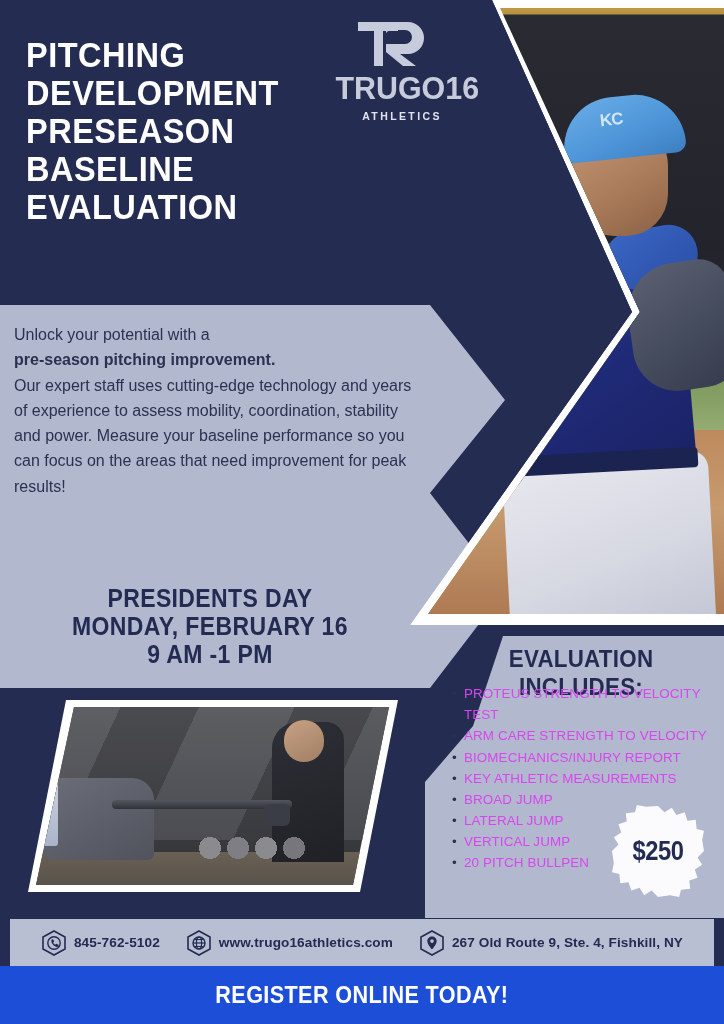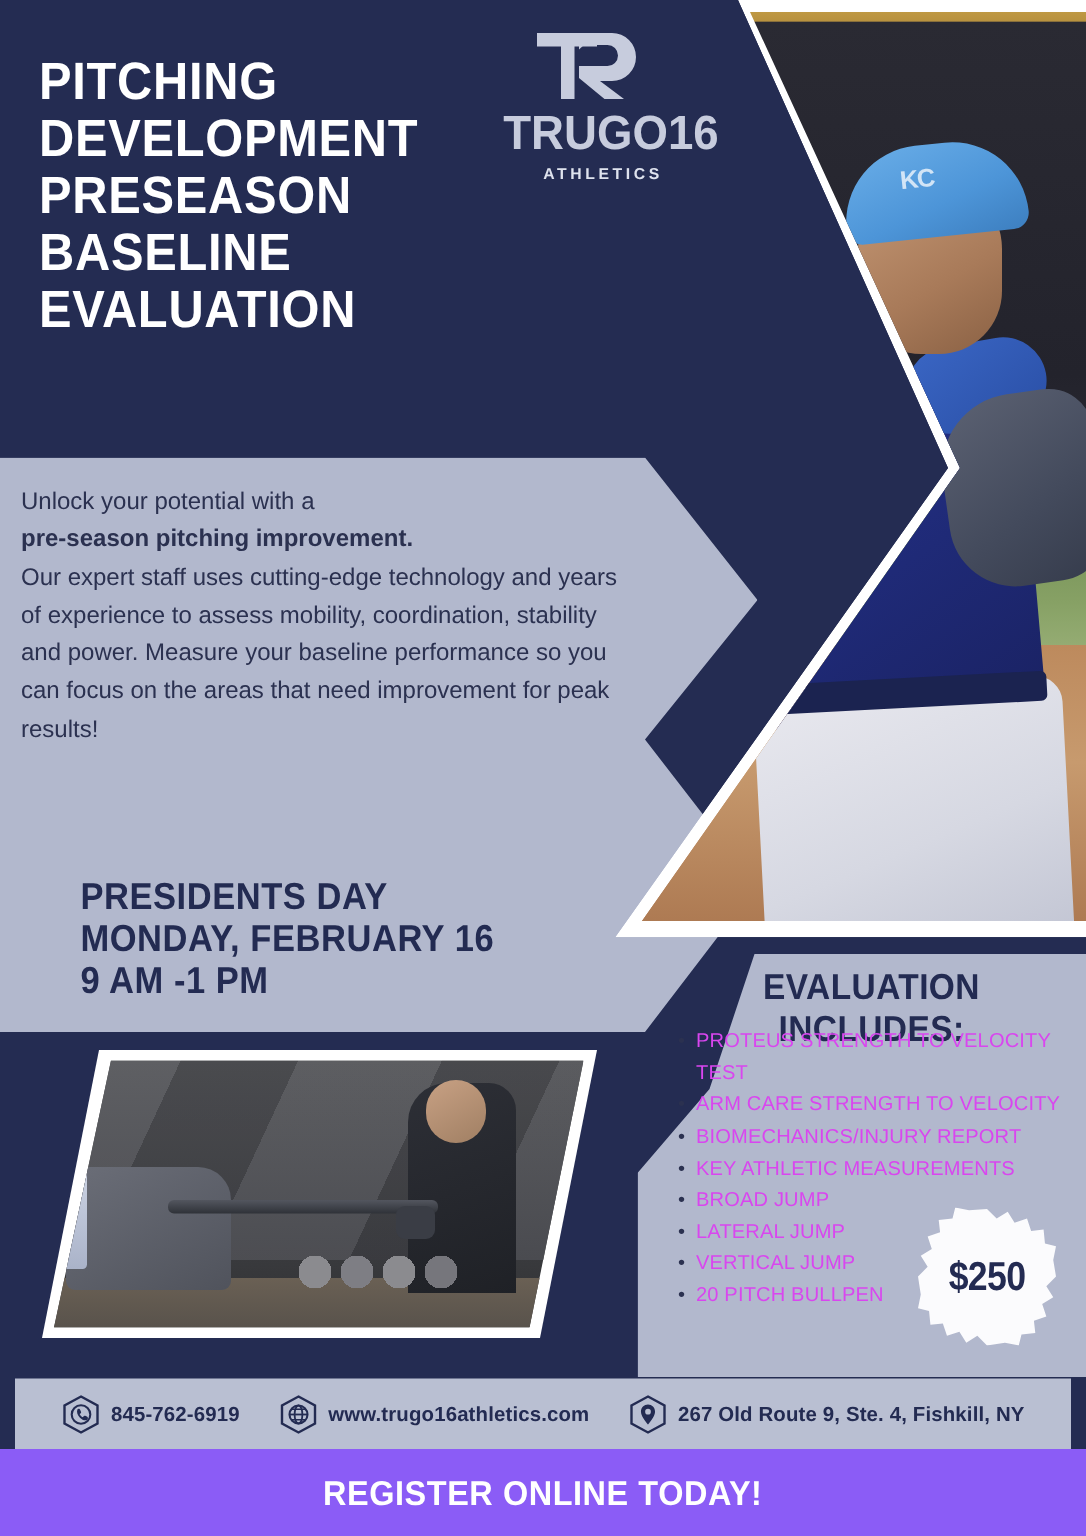--- a/index.html
+++ b/index.html
@@ -225,21 +225,21 @@
   
   .body-copy{
     position:absolute;left:14px;top:322px;width:400px;
     color:#2b3150;font-size:16px;line-height:1.58;
   }
   .body-copy .bold{font-weight:700;}
 
   
   .date-block{
     position:absolute;left:40px;top:584px;width:340px;
-    color:#232b52;
+    text-align:center;color:#232b52;
     text-transform:uppercase;font-weight:700;
     line-height:1.12;letter-spacing:.4px;
   }
   .date-1{font-size:25px;transform:scaleX(.92);}
   .date-2{font-size:25px;transform:scaleX(.92);}
   .date-3{font-size:25px;transform:scaleX(.92);}
 
   
   .eval-title{
     position:absolute;left:447px;top:645px;width:268px;text-align:center;
@@ -280,21 +280,21 @@
   .contact-item span.txt{
     color:#232b52;font-size:13.6px;font-weight:700;letter-spacing:.1px;
     white-space:nowrap;
   }
   .hex-ic{width:26px;height:26px;flex:0 0 26px;position:relative;}
   .hex-ic svg{position:absolute;inset:0;}
 
   
   .register-bar{
     position:absolute;left:0;top:966px;width:724px;height:58px;
-    background:#8b5cf6;display:flex;align-items:center;justify-content:center;text-align:right;
+    background:#1d4ed8;display:flex;align-items:center;justify-content:center;text-align:right;
   }
   .register-bar span{
     color:#ffffff;font-size:23px;font-weight:700;text-transform:uppercase;
     letter-spacing:.4px;transform:scaleX(.94);
   }
 </style>
 </head>
 <body>
 
 <div id="flyer">
@@ -394,21 +394,21 @@
 
   <div class="contact-bar">
     <div class="contact-item">
       <span class="hex-ic">
         <svg viewBox="0 0 26 26" aria-hidden="true">
           <polygon points="13,1 24,7 24,19 13,25 2,19 2,7" fill="none" stroke="#232b52" stroke-width="1.6"></polygon>
           <circle cx="13" cy="13" r="6.2" fill="none" stroke="#232b52" stroke-width="1.4"></circle>
           <path d="M10.6 9.6c.7-.7 1.6-.3 1.9.4l.5 1.1c.2.5 0 .9-.4 1.2l-.5.3c.4 1 1.2 1.8 2.2 2.2l.3-.5c.3-.4.7-.6 1.2-.4l1.1.5c.7.3 1.1 1.2.4 1.9-1.2 1.2-3.4.4-5-1.2s-2.4-3.8-1.7-5.5z" fill="#232b52"></path>
         </svg>
       </span>
-      <span class="txt">845-762-6919</span>
+      <span class="txt">845-762-5102</span>
     </div>
     <div class="contact-item">
       <span class="hex-ic">
         <svg viewBox="0 0 26 26" aria-hidden="true">
           <polygon points="13,1 24,7 24,19 13,25 2,19 2,7" fill="none" stroke="#232b52" stroke-width="1.6"></polygon>
           <circle cx="13" cy="13" r="6" fill="none" stroke="#232b52" stroke-width="1.4"></circle>
           <ellipse cx="13" cy="13" rx="2.6" ry="6" fill="none" stroke="#232b52" stroke-width="1.2"></ellipse>
           <line x1="7" y1="13" x2="19" y2="13" stroke="#232b52" stroke-width="1.2"></line>
           <line x1="8" y1="9.5" x2="18" y2="9.5" stroke="#232b52" stroke-width="1"></line>
           <line x1="8" y1="16.5" x2="18" y2="16.5" stroke="#232b52" stroke-width="1"></line>

